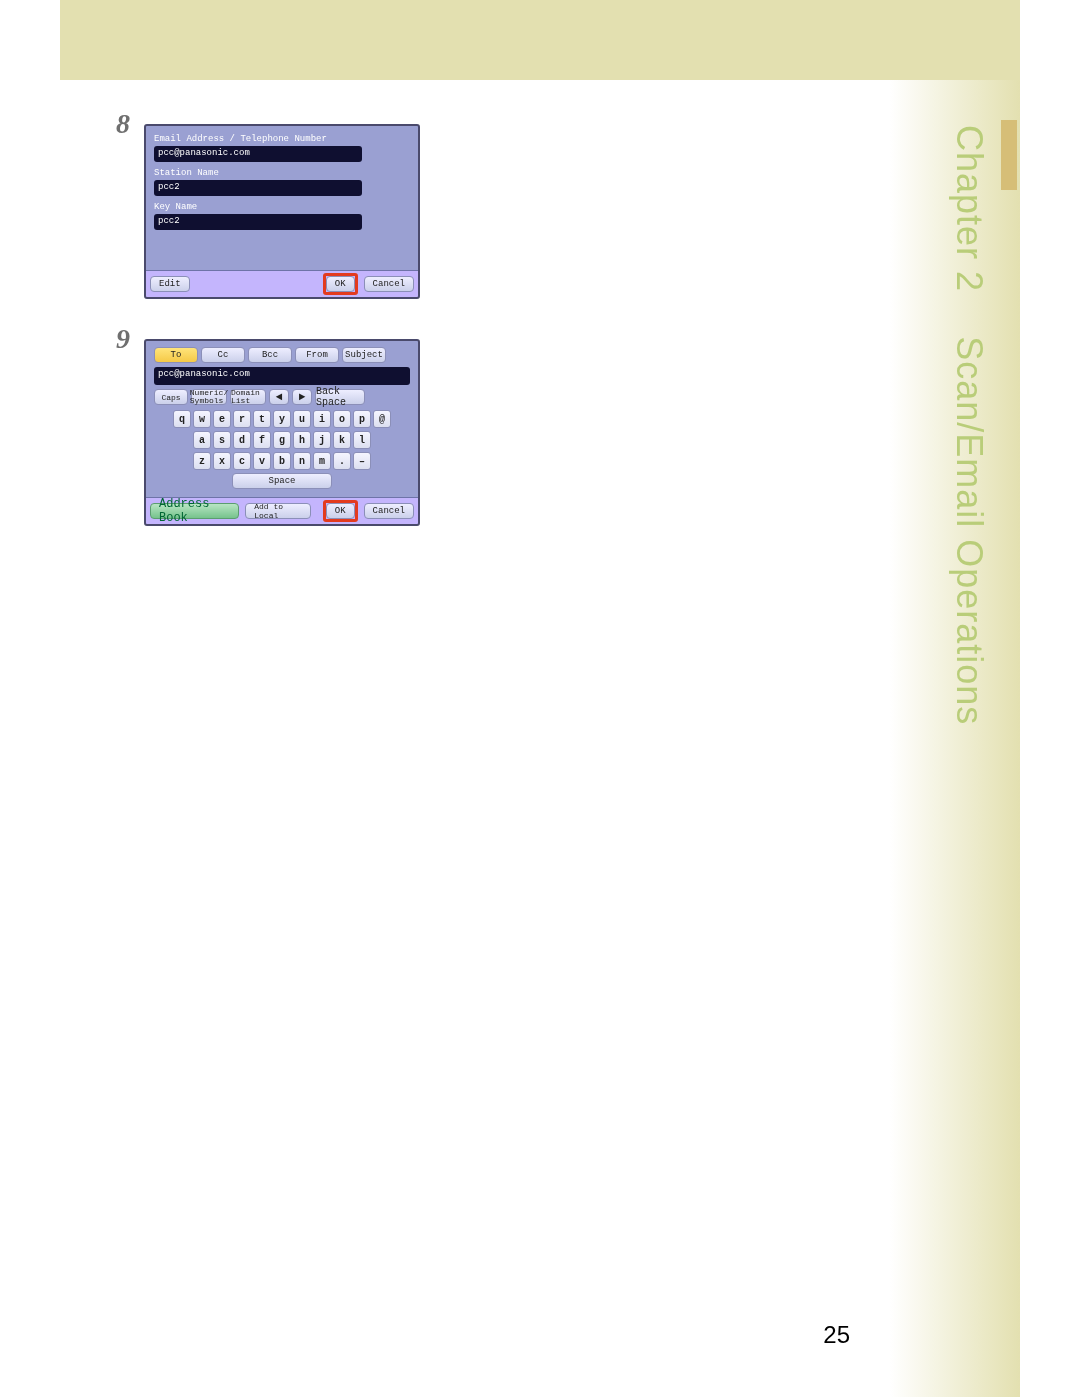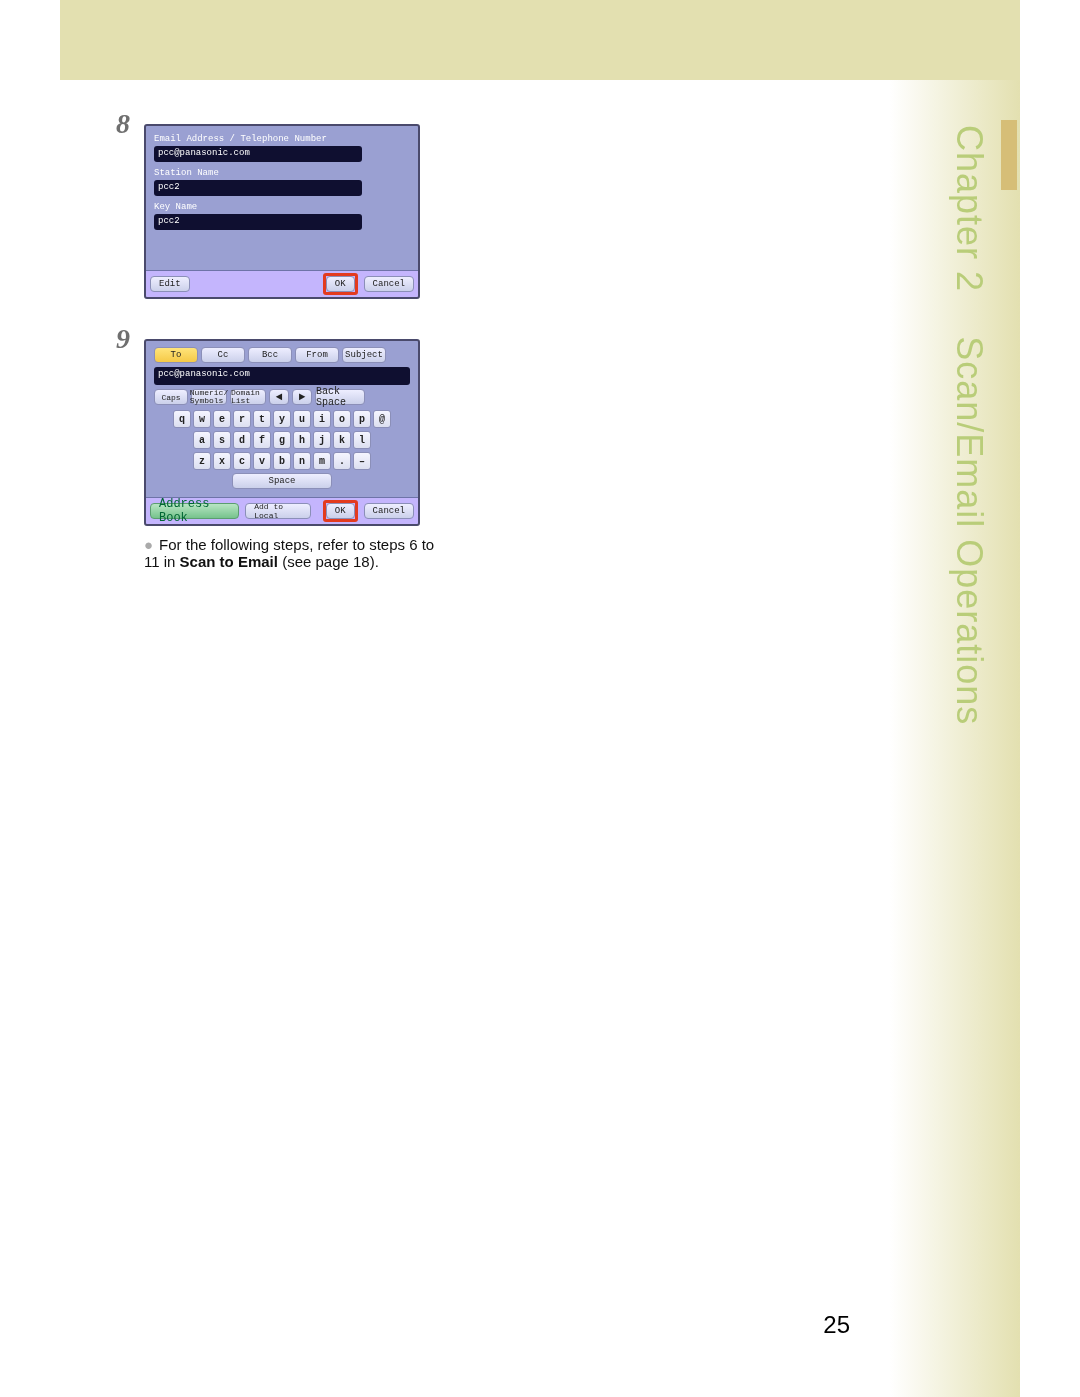--- a/index.html
+++ b/index.html
@@ -180,21 +180,21 @@
   .s2 .addr { background: #0f0f30; color: #fff; border-radius: 3px; height: 14px; padding: 2px 4px; font-size: 9px; margin-bottom: 4px; }
   .s2 .toolbar { display: flex; gap: 3px; margin-bottom: 4px; align-items: center; }
   .s2 .toolbar .btn.wide { width: 36px; padding: 0; font-size: 8px; line-height:1; }
   .s2 .toolbar .arrow { width: 20px; padding: 0; font-size: 11px; }
   .s2 .krow { display: flex; justify-content: center; margin: 1px 0; }
   .s2 .space-row { display:flex; justify-content:center; margin-top:2px; }
   .s2 .space-row .btn { width: 100px; }
 
   .page-num {
     position: absolute;
-    bottom: 58px;
+    bottom: 48px;
     right: 230px;
     font-size: 24px;
     color: #000;
   }
 </style>
 </head>
 <body>
 
 <div class="page">
   <div class="top-band"></div>
@@ -299,22 +299,19 @@
             <span class="btn greenbtn" style="font-size:12px">Address Book</span>
             <span class="btn" style="font-size:8px">Add to Local</span>
             <span class="spacer"></span>
             <span class="hl">
               <span class="btn">OK</span>
             </span>
             <span class="btn">Cancel</span>
           </div>
         </div>
 
-        <div class="note-line">
-          <span class="bullet">●</span><span>For the following steps, refer to steps 6 to 11 in </span><b>Scan to Email</b><span> (see page 18).</span>
-        </div>
       </div>
     </div>
 
   </div>
 
   <div class="page-num">25</div>
 </div>
 
 </body></html>

